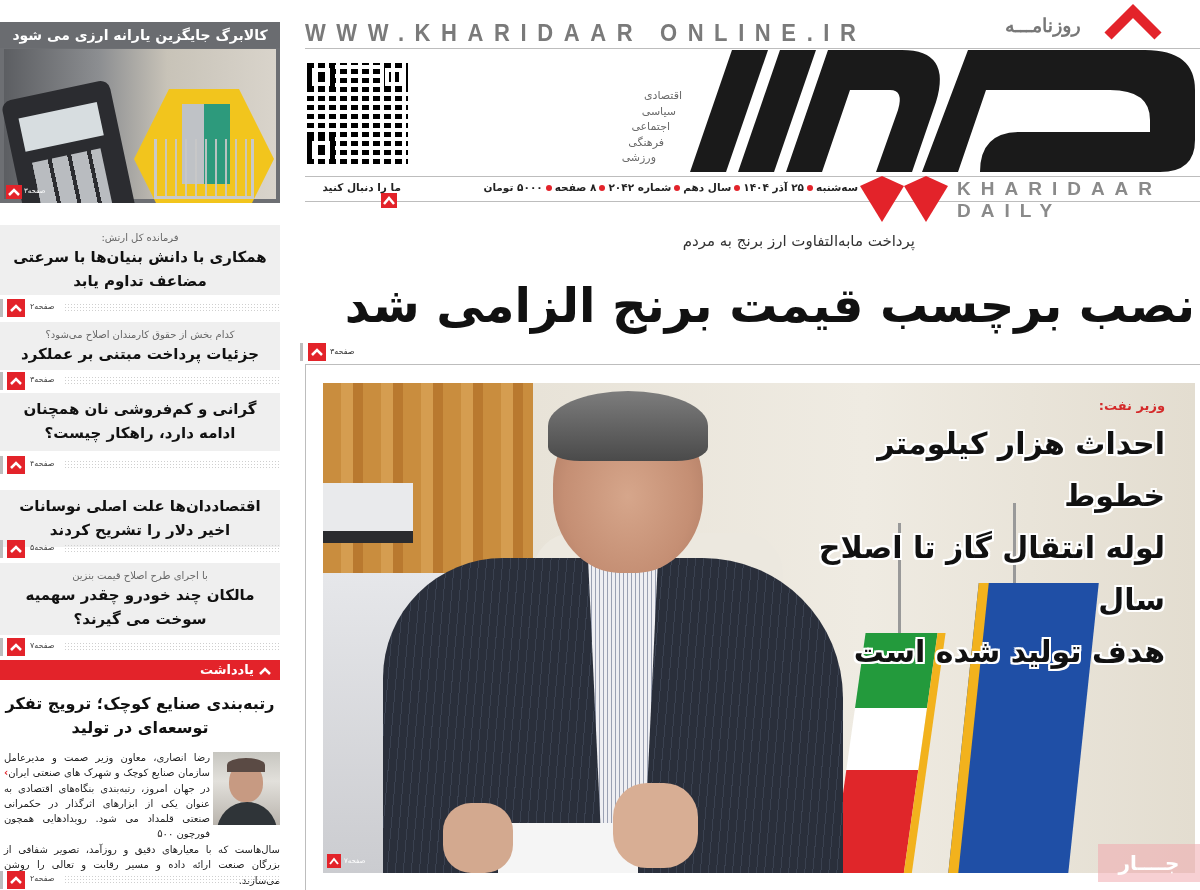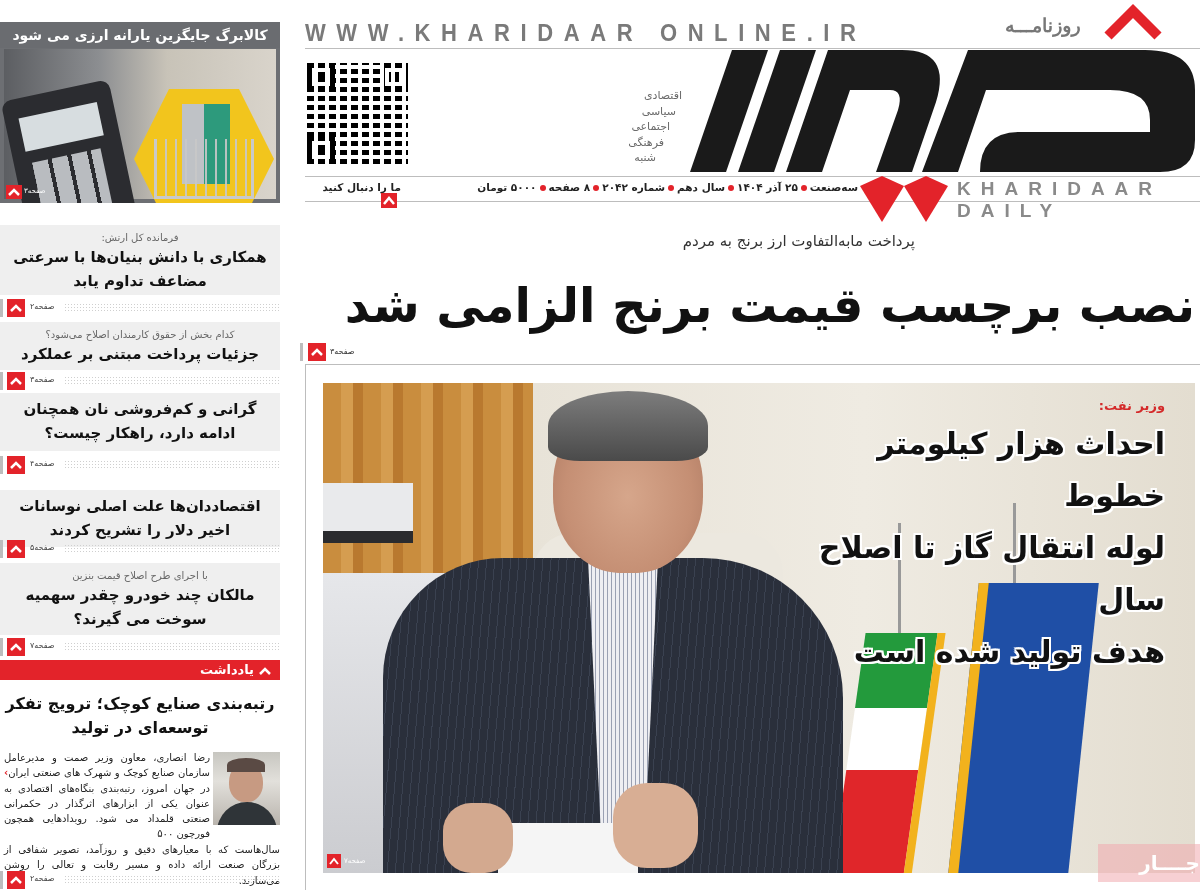--- a/index.html
+++ b/index.html
@@ -100,21 +100,21 @@
   #photo .pole1 { position: absolute; left: 575px; top: 140px; width: 3px; height: 300px; background: #999; }
   #photo .pole2 { position: absolute; left: 690px; top: 120px; width: 3px; height: 300px; background: #999; }
 
   #photo-kicker { left: 1030px; top: 398px; width: 135px; direction: rtl; text-align: right; font-size: 13px; color: #d42a2a; font-weight: bold; }
   #photo-headline { left: 770px; top: 418px; width: 395px; direction: rtl; text-align: right; font-size: 30px; font-weight: bold; color: #111; line-height: 52px;
      text-shadow: -2px -2px 0 #fff, 2px -2px 0 #fff, -2px 2px 0 #fff, 2px 2px 0 #fff, 0 2px 0 #fff, 0 -2px 0 #fff, 2px 0 0 #fff, -2px 0 0 #fff; }
   #photo-page { left: 327px; top: 850px; }
   #photo-page .ico { display: inline-block; width: 14px; height: 14px; background: #e3232a; vertical-align: middle; }
   #photo-page .lbl { font-size: 7px; color: #fff; vertical-align: middle; margin-left: 3px; }
 
-  #watermark { left: 1098px; top: 844px; width: 102px; height: 38px; background: rgba(240,170,175,0.55); color: #fff; font-weight: bold; font-size: 20px; direction: rtl; text-align: right; line-height: 38px; }
+  #watermark { left: 1098px; top: 844px; width: 102px; height: 38px; background: rgba(240,170,175,0.55); color: #fff; font-weight: bold; font-size: 20px; direction: rtl; text-align: center; line-height: 38px; }
 
   .pagechip { position: absolute; height: 18px; }
   .pagechip .grey { position: absolute; left: 0; top: 0; width: 3px; height: 18px; background: #bdbdbd; }
   .pagechip .ico { position: absolute; left: 8px; top: 0; width: 18px; height: 18px; background: #e3232a; }
   .pagechip .lbl { position: absolute; left: 30px; top: 4px; font-size: 8px; color: #333; white-space: nowrap; }
 </style>
 </head>
 <body>
 
 <div id="teaser" class="abs">
@@ -144,21 +144,21 @@
   <div class="qr-corner" style="right:0;top:0"></div>
   <div class="qr-corner" style="left:0;bottom:0"></div>
 </div>
 <div id="qr-mask" class="abs" style="pointer-events:none;"></div>
 
 <div id="subjects" class="abs">
   <div>اقتصادی</div>
   <div>سیاسی</div>
   <div>اجتماعی</div>
   <div>فرهنگی</div>
-  <div>شنبه</div>
+  <div>ورزشی</div>
 </div>
 
 <svg id="logo" class="abs" viewBox="0 0 510 122">
 
   <polygon points="0,122 36,122 78,0 42,0" fill="#1a1a1a"></polygon>
   <polygon points="48,122 84,122 126,0 90,0" fill="#1a1a1a"></polygon>
 
   <path d="M96 122 L132 122 L160 40 L200 40 Q214 40 208 60 L186 122 L222 122 L246 52 Q262 0 212 0 L138 0 Z" fill="#1a1a1a"></path>
 
   <path d="M232 122 L268 122 L296 40 L420 40 Q460 40 460 70 L460 82 L330 82 Q290 82 290 122 L470 122 Q505 122 505 90 L505 40 Q505 0 455 0 L278 0 Z" fill="#1a1a1a"></path>
@@ -170,21 +170,21 @@
 
 <div id="hdr-line2" class="abs"></div>
 <div id="hdr-line3" class="abs"></div>
 <div id="daily" class="abs">KHARIDAAR DAILY</div>
 <svg id="diamonds" class="abs" viewBox="0 0 90 48">
   <polygon points="0,10 22,0 44,10 22,46" fill="#e3232a"></polygon>
   <polygon points="44,10 66,0 88,10 66,46" fill="#e3232a"></polygon>
 </svg>
 
 <div id="meta" class="abs">
-  <span>سه‌صنعت</span><span class="dot"></span><span>۲۵ آذر ۱۴۰۴</span><span class="dot"></span><span>سال دهم</span><span class="dot"></span><span>شماره ۲۰۴۲</span><span class="dot"></span><span>۸ صفحه</span><span class="dot"></span><span>۵۰۰۰ تومان</span>
+  <span>سه‌شنبه</span><span class="dot"></span><span>۲۵ آذر ۱۴۰۴</span><span class="dot"></span><span>سال دهم</span><span class="dot"></span><span>شماره ۲۰۴۲</span><span class="dot"></span><span>۸ صفحه</span><span class="dot"></span><span>۵۰۰۰ تومان</span>
 </div>
 
 <div id="follow" class="abs">
   <span>ما را دنبال کنید</span>
   <span class="icon red-chev">
     <svg viewBox="0 0 16 15">
         <path d="M3 11 L8 5 L13 11" stroke="#fff" stroke-width="2.5" fill="none"></path>
       </svg>
   </span>
 </div>

